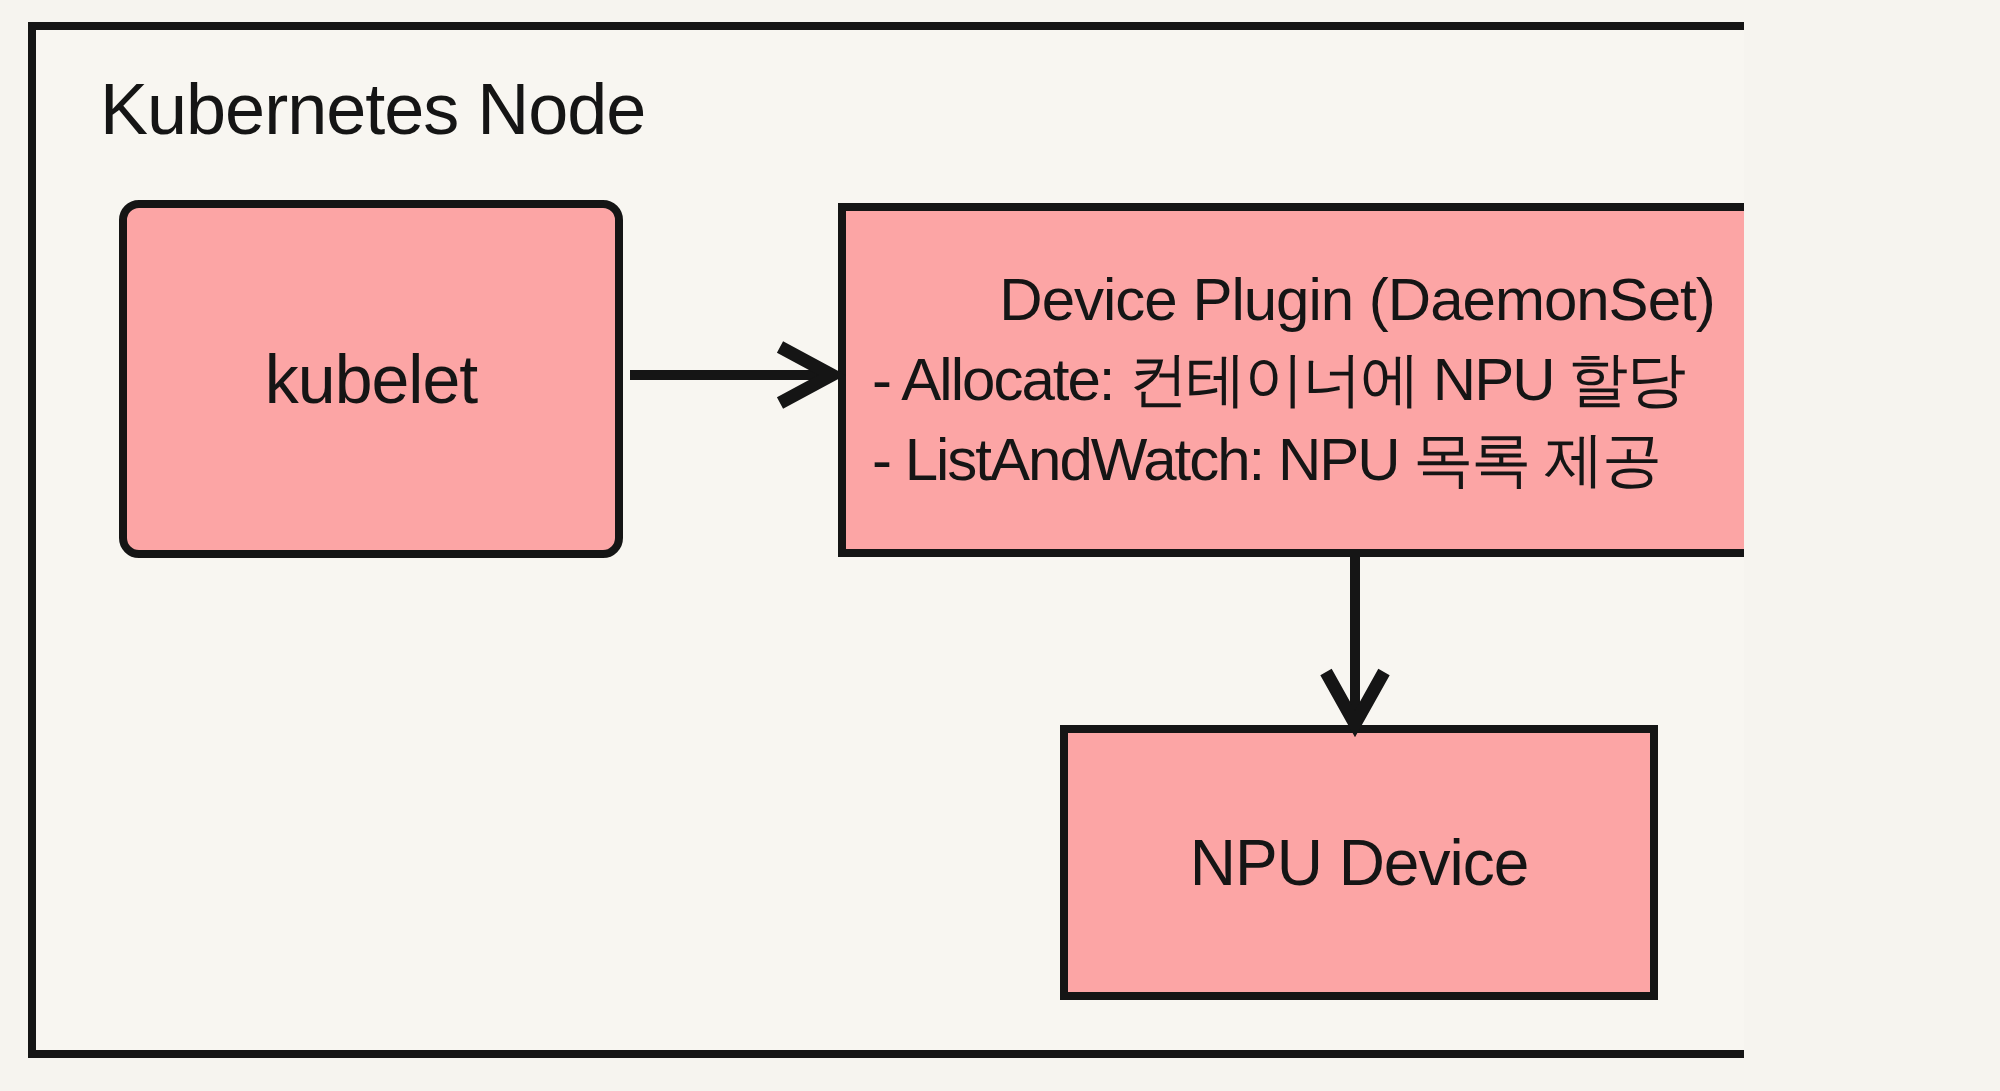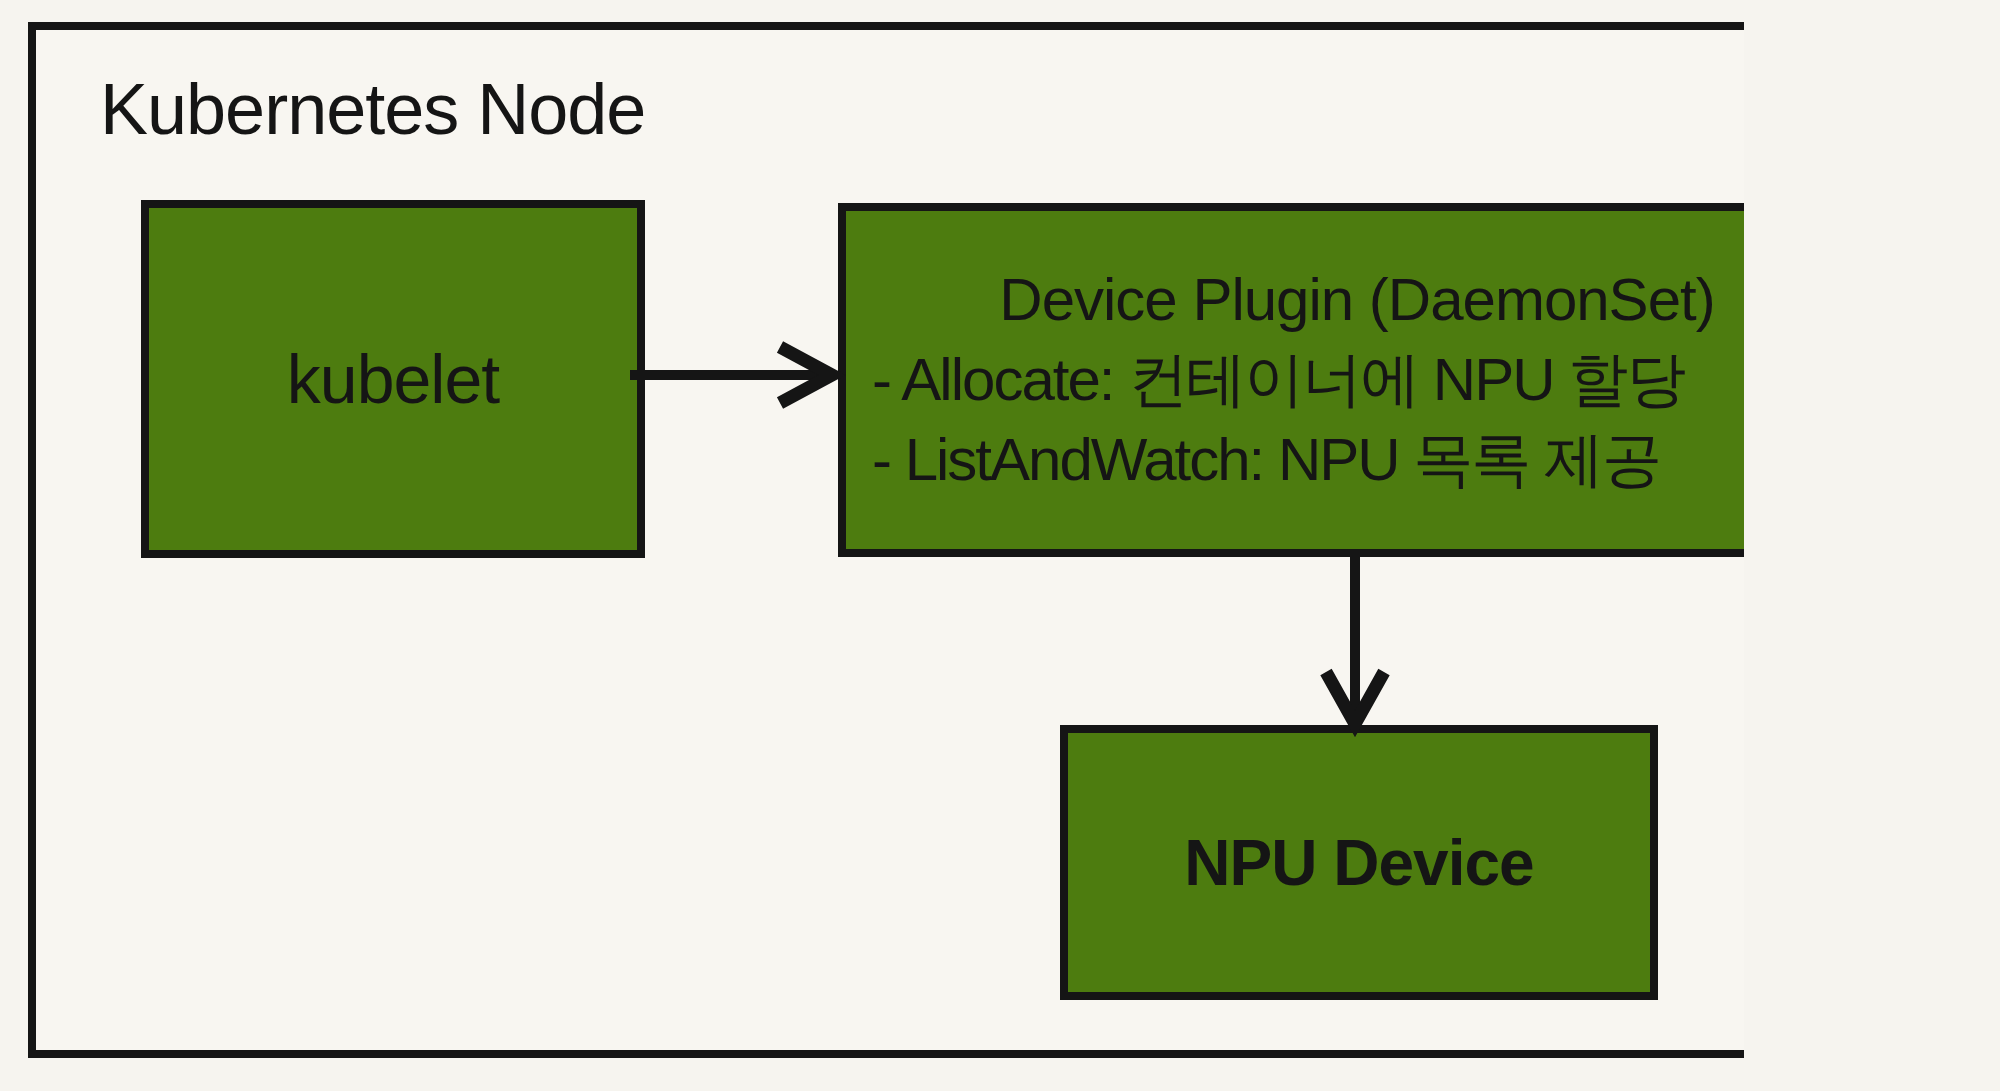--- a/index.html
+++ b/index.html
@@ -33,33 +33,34 @@
     font-size: 72px;
     line-height: 1.1;
     font-weight: 500;
     letter-spacing: -1px;
     white-space: nowrap;
   }
   .node-box {
     position: absolute;
     border: 8px solid #151515;
     box-sizing: border-box;
-    background: #4d7c0f;
+    background: #fca5a5;
     display: flex;
     flex-direction: column;
     align-items: center;
     justify-content: center;
   }
   .kubelet-box {
-    left: 141px;
+    left: 119px;
     top: 200px;
     width: 504px;
     height: 358px;
     font-size: 68px;
     letter-spacing: -1px;
+    border-radius: 20px;
   }
   .device-plugin-box {
     left: 838px;
     top: 203px;
     width: 1038px;
     height: 354px;
     justify-content: center;
     align-items: stretch;
     padding: 0 26px;
   }
@@ -79,21 +80,20 @@
   }
   .npu-device-box {
     left: 1060px;
     top: 725px;
     width: 598px;
     height: 275px;
     font-size: 64px;
     line-height: 100px;
     letter-spacing: -1px;
     text-align: center;
-    font-weight: bold;
   }
   .arrow {
     position: absolute;
     overflow: visible;
   }
   .arrow line, .arrow polyline {
     stroke: #151515;
     fill: none;
   }
 </style>

